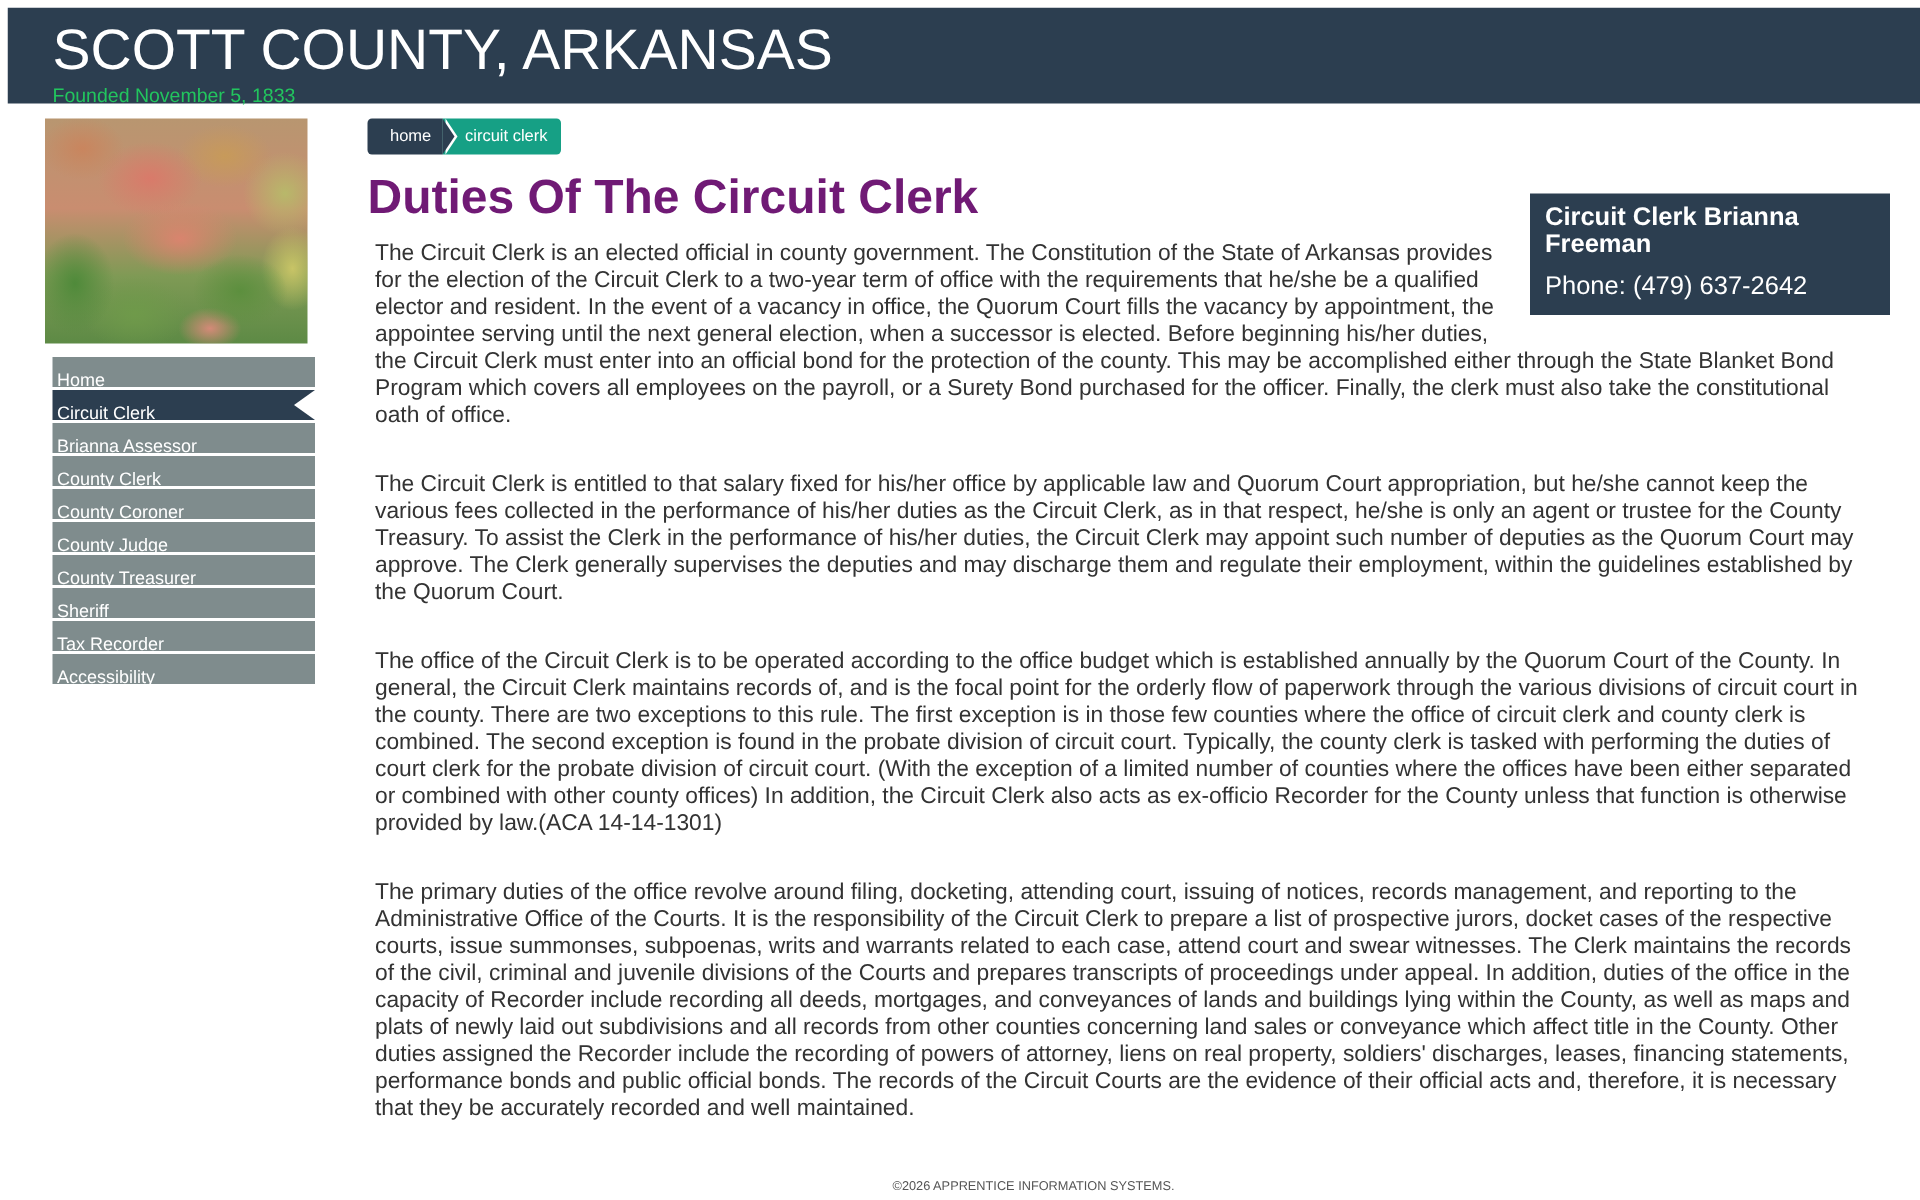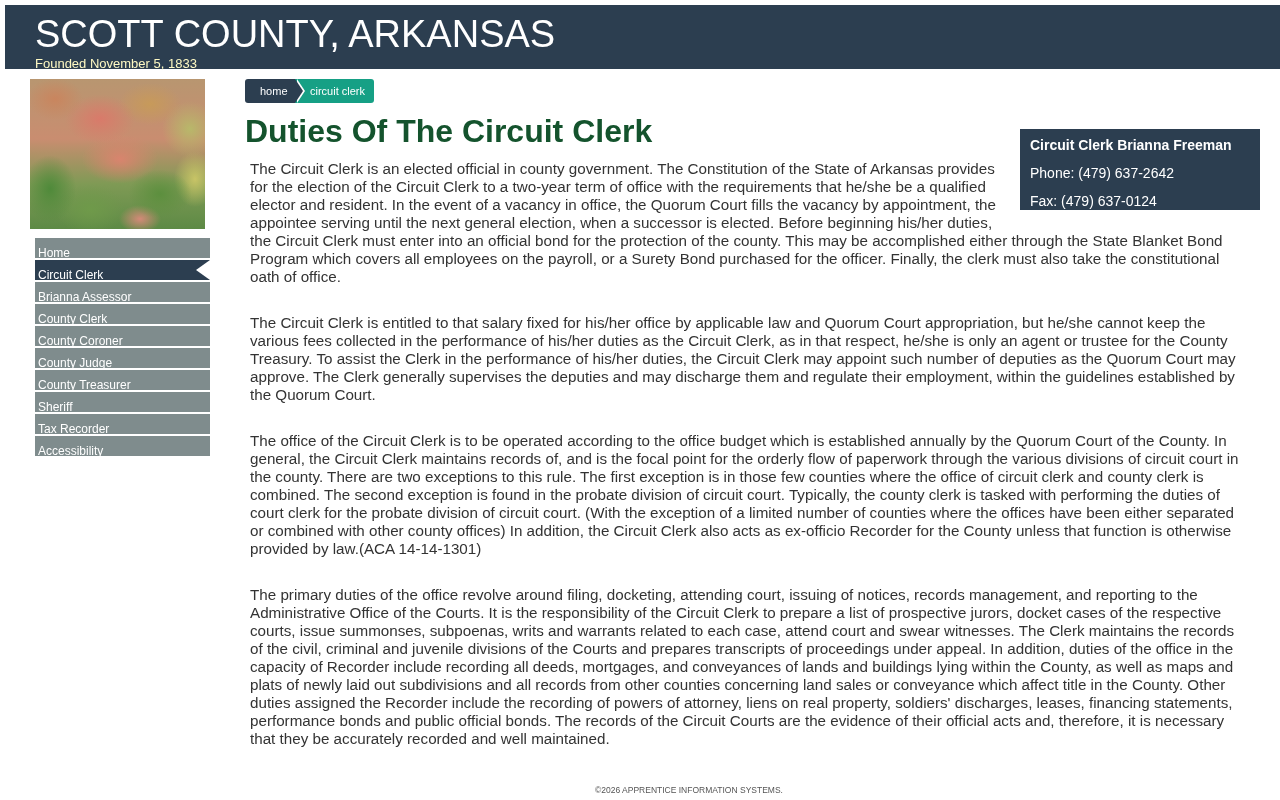--- a/index.html
+++ b/index.html
@@ -10,21 +10,21 @@
       position: absolute; left: 0; top: 0; width: 1280px; height: 64px;
       background: #2c3e50;
     }
     .site-title {
       position: absolute; left: 25px; top: 2px;
       font-size: 38px; line-height: 44px; color: #ffffff; font-weight: normal;
       letter-spacing: 0px;
     }
     .site-subtitle {
       position: absolute; left: 25px; top: 46px;
-      font-size: 13px; line-height: 16px; color: #fef9c3;
+      font-size: 13px; line-height: 16px; color: #22c55e;
     }
 
     .sidebar { position: absolute; left: 20px; top: 69px; width: 175px; }
     .hero-img {
       width: 175px; height: 150px; position: relative; overflow: hidden;
       background:
         radial-gradient(ellipse 40px 30px at 25px 20px, #c9855e 0%, transparent 70%),
         radial-gradient(ellipse 50px 35px at 70px 40px, #d97a6a 0%, transparent 70%),
         radial-gradient(ellipse 45px 30px at 120px 25px, #c79a5a 0%, transparent 70%),
         radial-gradient(ellipse 40px 40px at 160px 50px, #b8b86a 0%, transparent 70%),
@@ -68,27 +68,27 @@
       content: ""; position: absolute; right: -10px; top: 0; width: 0; height: 0;
       border-top: 12px solid transparent; border-bottom: 12px solid transparent;
       border-left: 8px solid #ffffff;
     }
     .crumb-current {
       background: #16a085; padding: 0 9px 0 15px; border-radius: 0 3px 3px 0;
     }
 
     .page-title {
       position: absolute; left: 235px; top: 102px;
-      font-size: 32px; line-height: 38px; font-weight: bold; color: #14532d;
+      font-size: 32px; line-height: 38px; font-weight: bold; color: #701a75;
     }
 
     .contact-box {
       position: absolute; left: 1015px; top: 124px; width: 240px; height: 81px;
       background: #2c3e50; color: #ffffff; padding: 2px 5px;
-      font-size: 14px; line-height: 18px;
+      font-size: 17px; line-height: 18px;
     }
     .contact-name { font-weight: bold; }
 
     .content {
       position: absolute; left: 235px; top: 145px; width: 1020px;
       font-size: 15.2px; line-height: 18px; color: #333333;
     }
     .content p { margin-bottom: 18px; }
 
     .footer {

